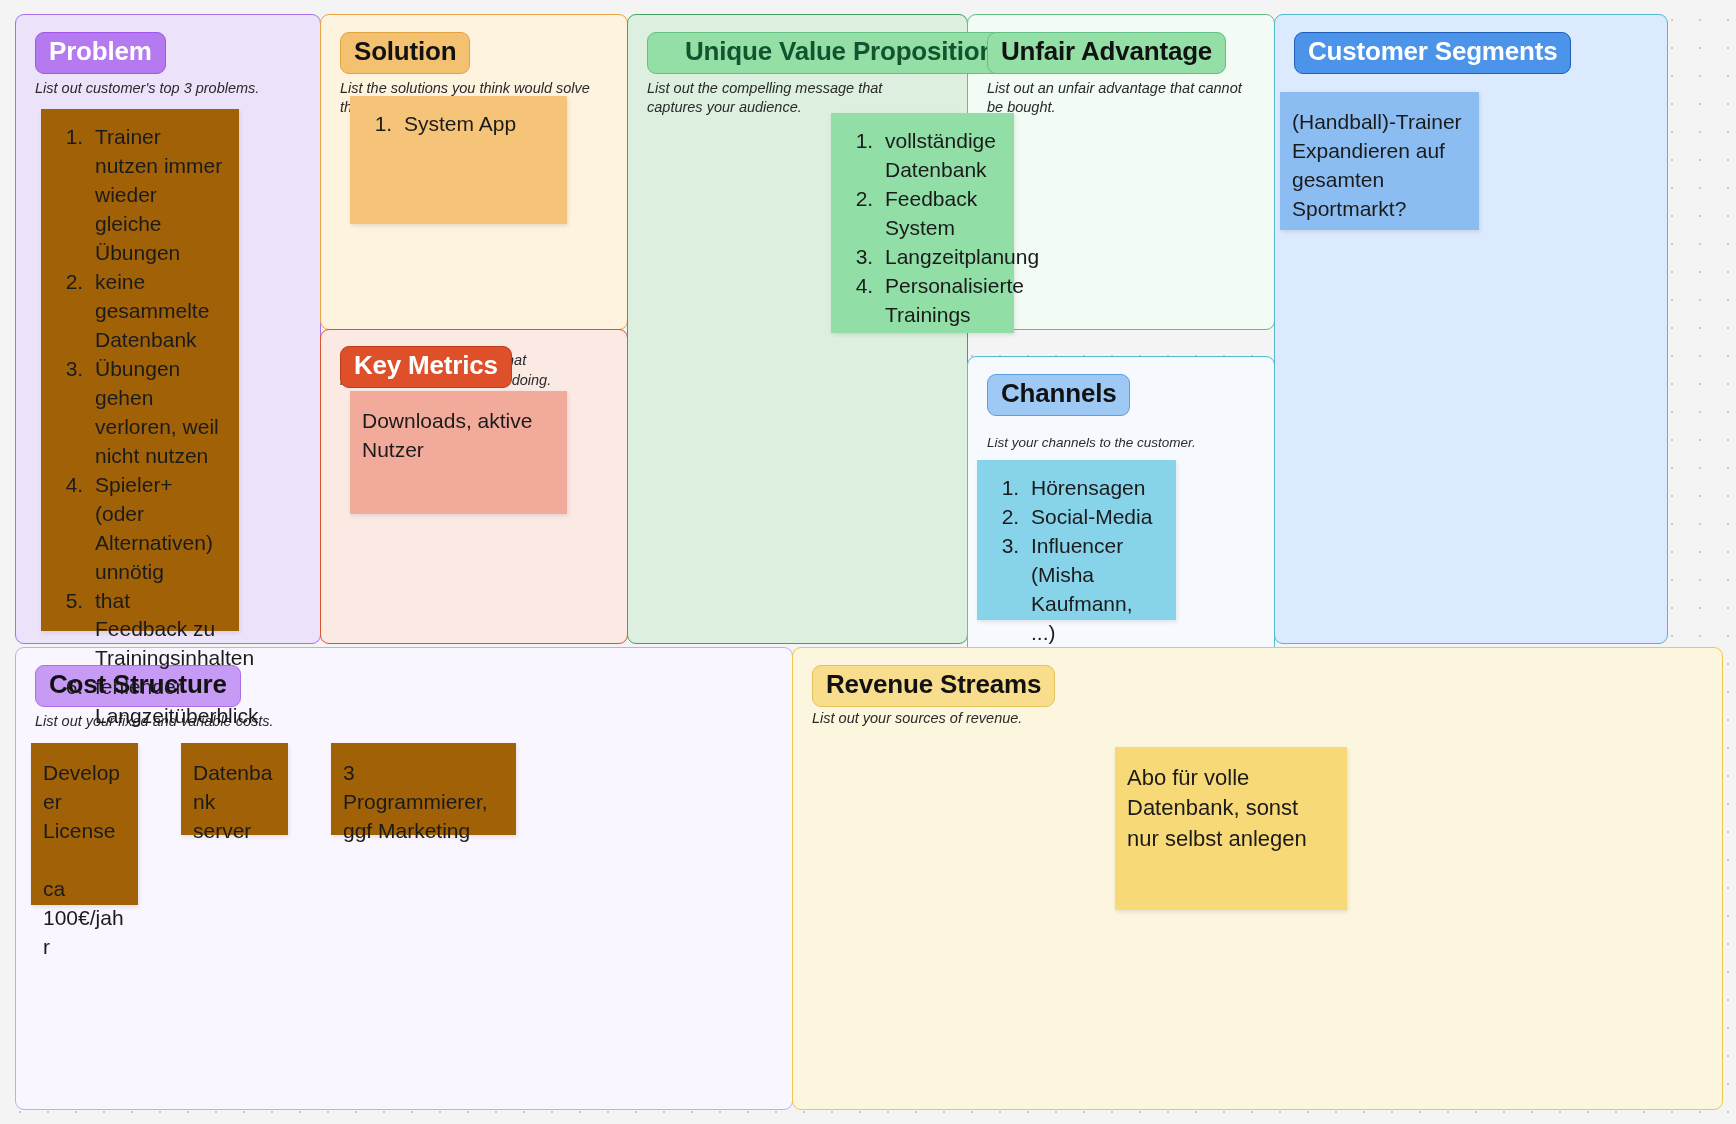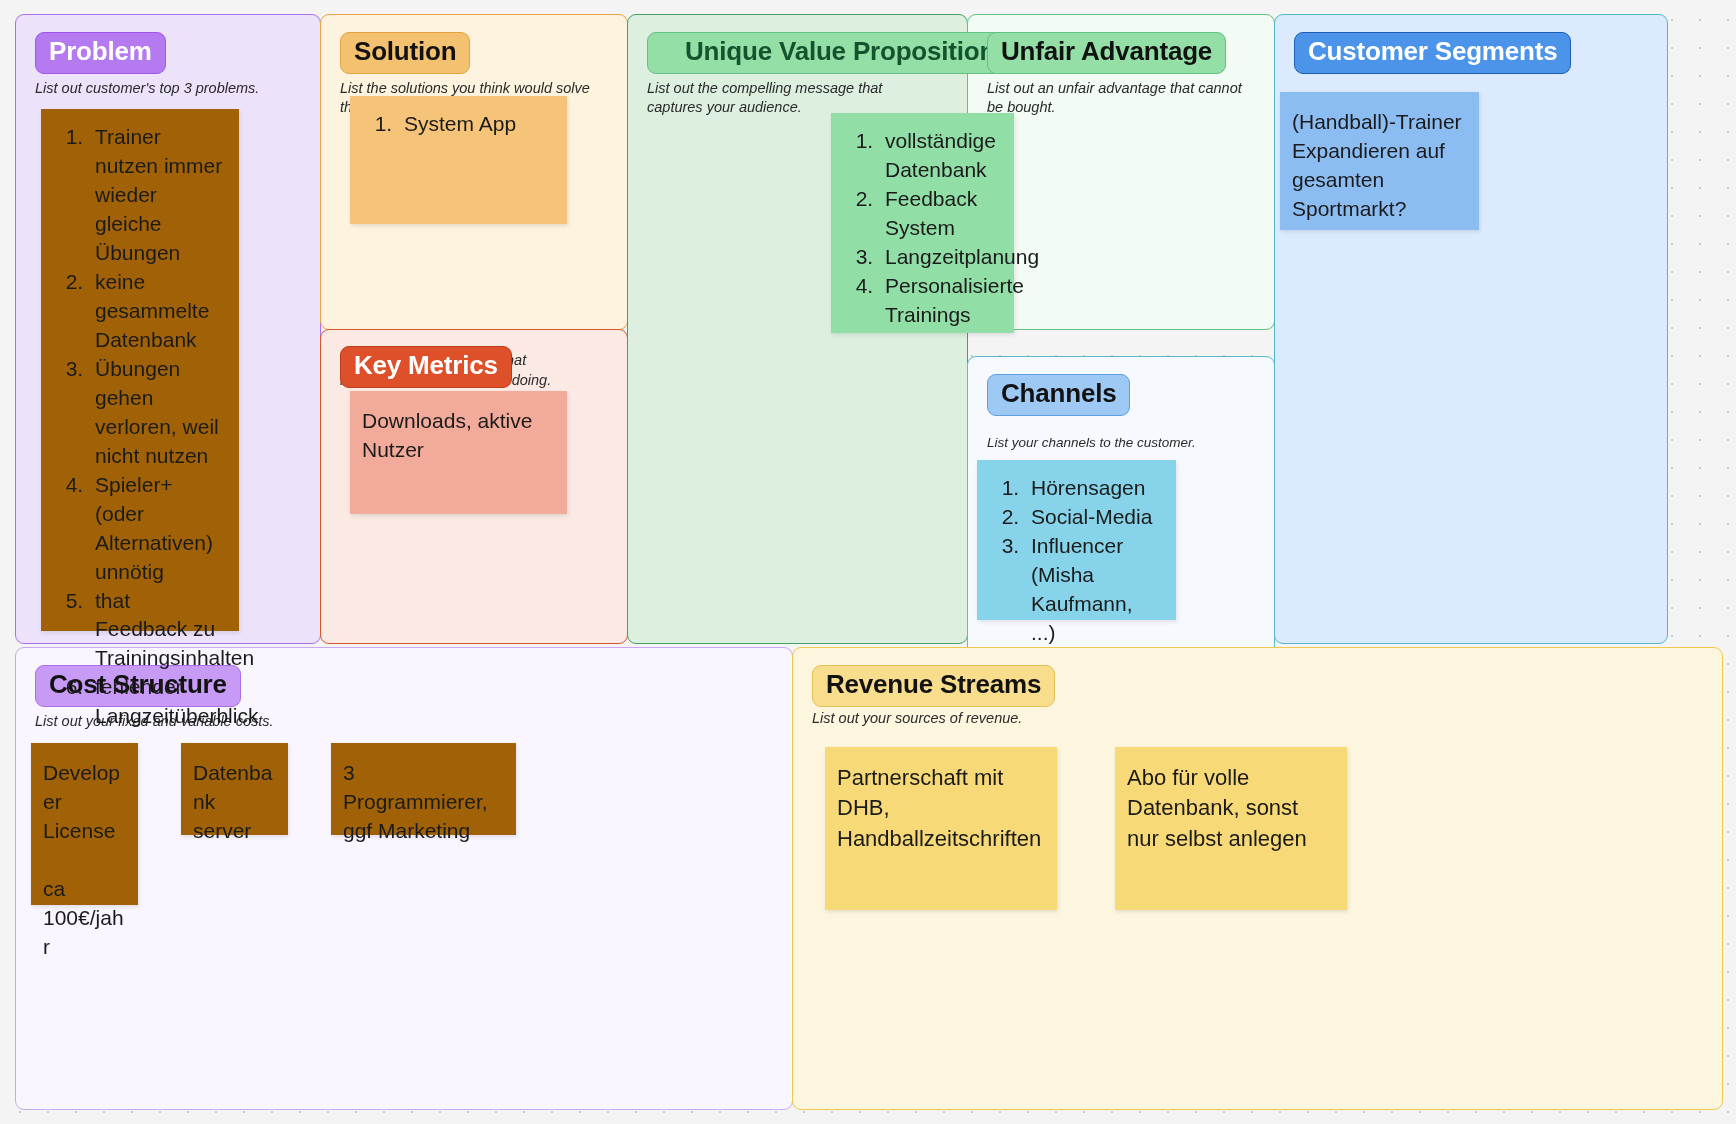--- a/index.html
+++ b/index.html
@@ -287,22 +287,19 @@
     </div>
   </div>
 
   <div class="panel t-yellow" id="p-revenue">
     <div class="panel-inner"></div>
     <div class="panel-body">
       <span class="badge b-revenue">Revenue Streams</span>
       <div class="subtitle" style="margin-top:2px; max-width:420px;">List out your sources of revenue.</div>
     </div>
     <div class="note-wrap">
-      <div class="note n-yellow" id="n-rev1">
-        <div class="note-text" style="font-size:22px;">Partnerschaft mit DHB, Handballzeitschriften</div>
-      </div>
       <div class="note n-yellow" id="n-rev2">
         <div class="note-text" style="font-size:22px;">Abo für volle Datenbank, sonst nur selbst anlegen</div>
       </div>
     </div>
   </div>
 
 </div>
 
 </body></html>

